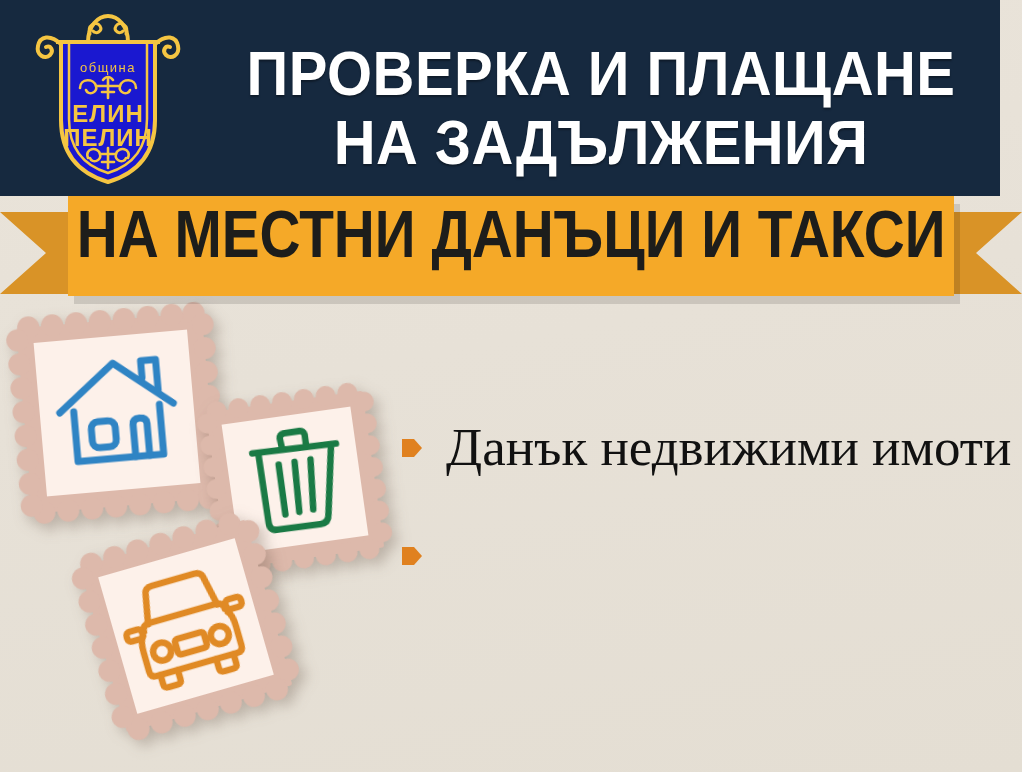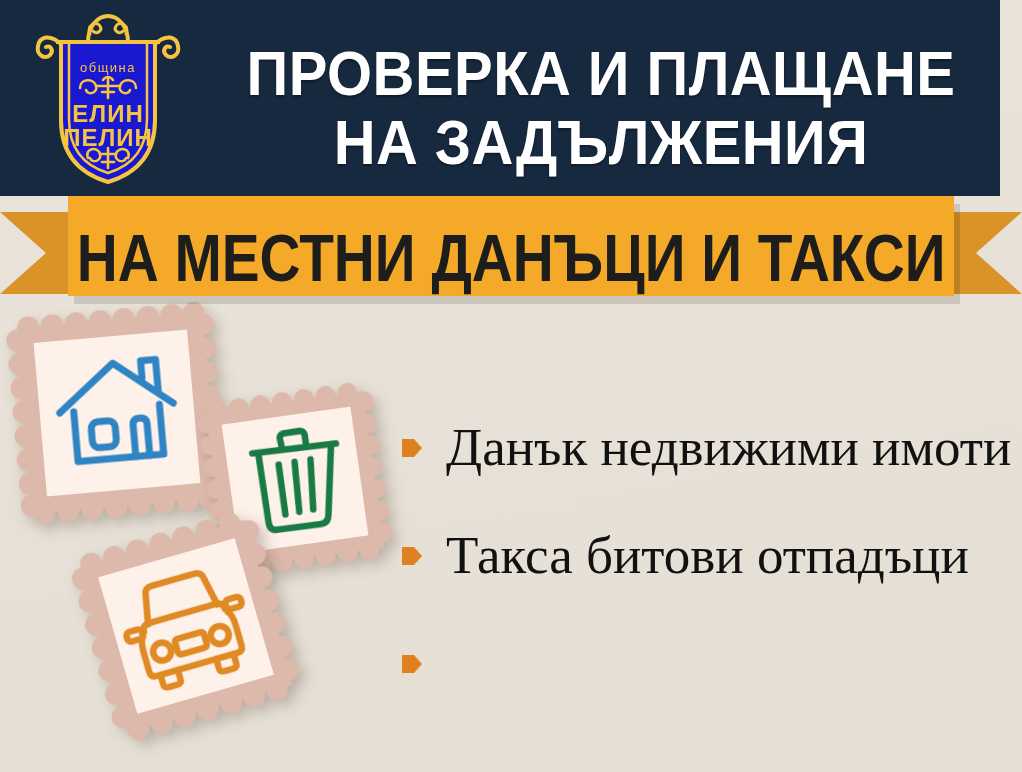--- a/index.html
+++ b/index.html
@@ -63,21 +63,21 @@
   }
   .ribbon-fold{
     position:absolute;top:0;width:40px;height:16px;background:#b5771c;
   }
   .ribbon-fold.left{left:68px;}
   .ribbon-fold.right{right:68px;}
   .ribbon-band{
     position:absolute;left:68px;top:0px;width:886px;height:100px;
     background:#f5a928;
     box-shadow:6px 8px 0 rgba(0,0,0,0.12);
-    display:flex;align-items:flex-end;justify-content:center;
+    display:flex;align-items:flex-start;justify-content:center;
   }
   .ribbon-text{
     font-family:"Liberation Sans Narrow","Liberation Sans",sans-serif;
     font-weight:700;
     font-size:66px;
     color:#1d1d1b;
     letter-spacing:0px;
     transform:scaleX(0.86);
     transform-origin:center;
     white-space:nowrap;
@@ -337,31 +337,23 @@
 
     <div class="bullet-row">
       <span class="bullet-mark">
         <svg width="24" height="26" viewBox="0 0 24 26" xmlns="http://www.w3.org/2000/svg">
           <path d="M2 4 L14 4 L22 13 L14 22 L2 22 Z" fill="#e0811f"></path>
         </svg>
       </span>
       <span class="bullet-text">Данък недвижими имоти</span>
     </div>
 
+
     <div class="bullet-row">
       <span class="bullet-mark">
         <svg width="24" height="26" viewBox="0 0 24 26" xmlns="http://www.w3.org/2000/svg">
           <path d="M2 4 L14 4 L22 13 L14 22 L2 22 Z" fill="#e0811f"></path>
         </svg>
       </span>
-      <span class="bullet-text">Такса битови отпадъци</span>
-    </div>
-
-    <div class="bullet-row">
-      <span class="bullet-mark">
-        <svg width="24" height="26" viewBox="0 0 24 26" xmlns="http://www.w3.org/2000/svg">
-          <path d="M2 4 L14 4 L22 13 L14 22 L2 22 Z" fill="#e0811f"></path>
-        </svg>
-      </span>
     </div>
   </div>
 
 </div>
 
 </body></html>

